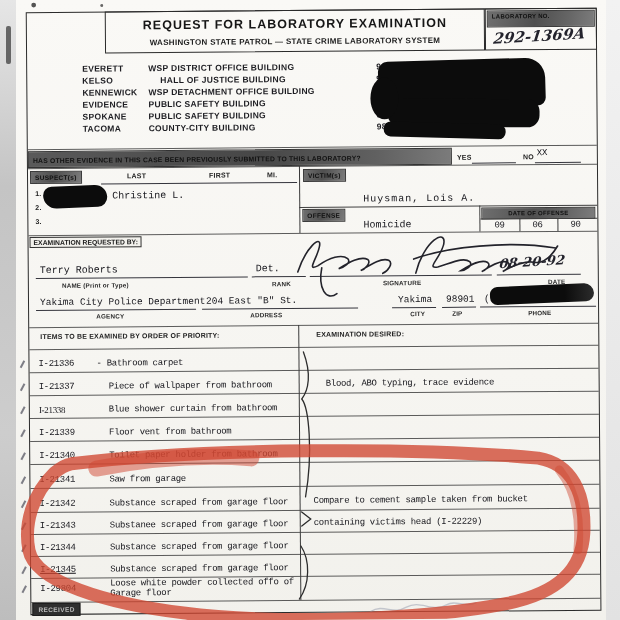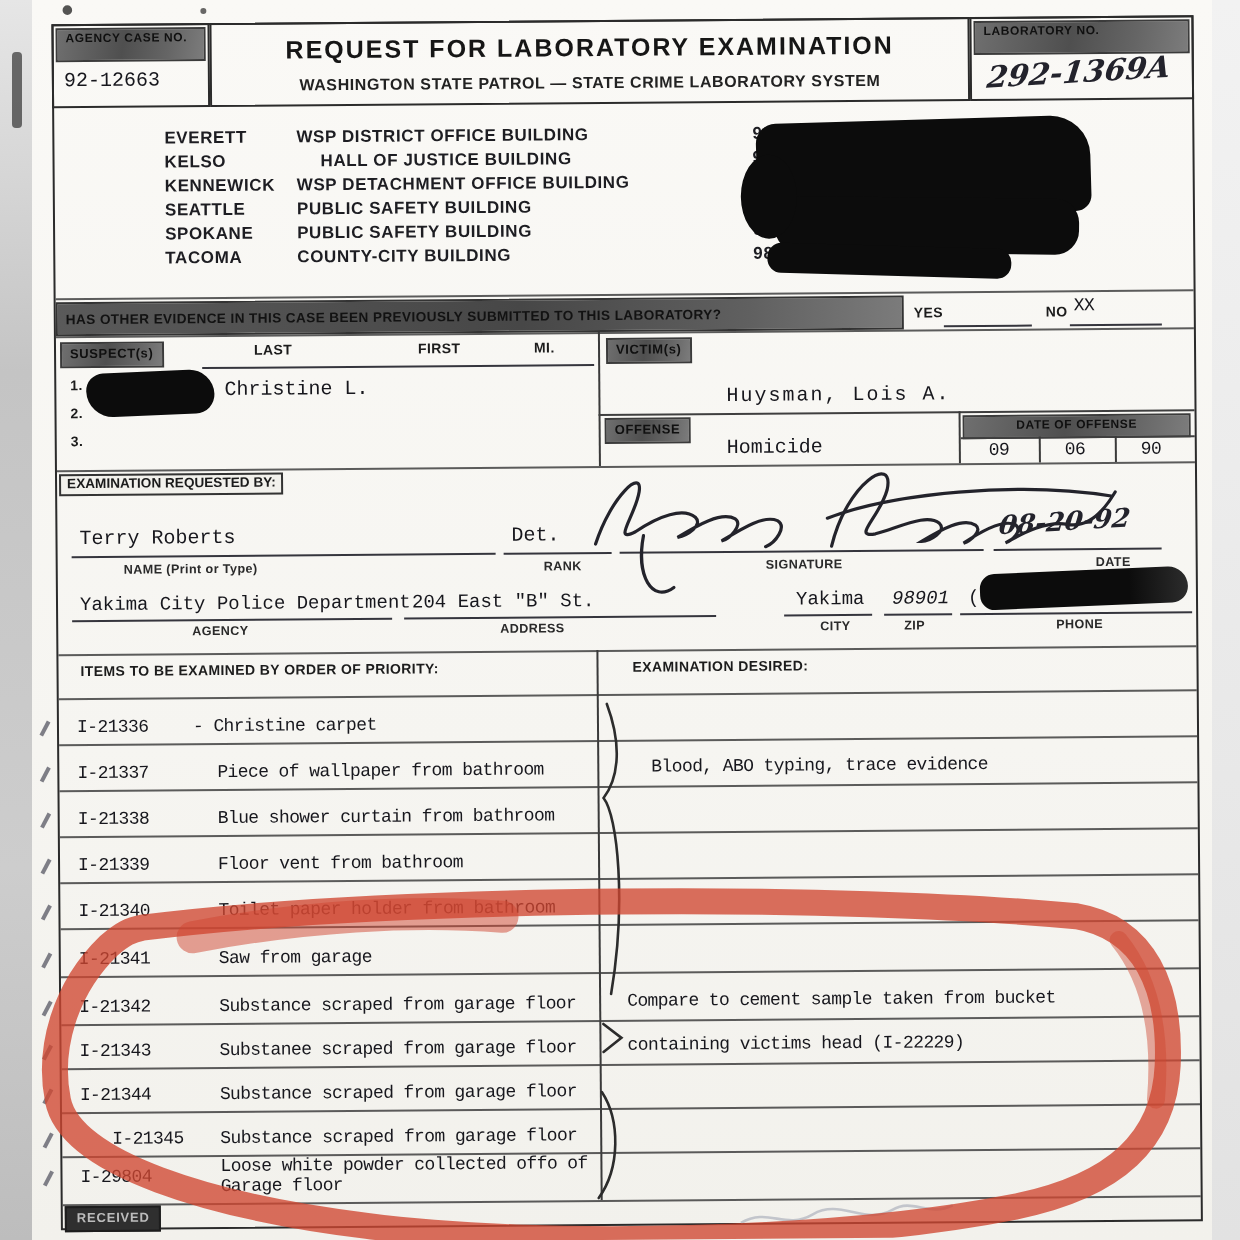--- a/index.html
+++ b/index.html
@@ -31,44 +31,40 @@
 <div id="stage">
   <div id="edge-left"></div>
   <div id="edge-right"></div>
   <div id="paper"></div>
   <div class="abs" style="left:6px;top:26px;width:5px;height:38px;background:#3e3e3e;border-radius:2px;opacity:.75;"></div>
 
   <div id="form">
 
     <div class="box" style="left:28px;top:10px;width:571px;height:603px;"></div>
 
-    <div class="box" style="left:28px;top:10px;width:79px;height:42px;">
-      <div class="badge" style="left:1px;top:1px;right:1px;height:11px;font-size:6px;">AGENCY CASE NO.</div>
-      <div class="typed" style="left:5px;top:23px;font-size:10px;position:absolute;">92-12663</div>
-    </div>
     <div class="box" style="left:107px;top:10px;width:380px;height:42px;">
       <div class="abs" style="left:0;top:6px;width:100%;text-align:center;font:700 12.5px 'Liberation Sans',sans-serif;letter-spacing:1px;color:#161616;">REQUEST FOR LABORATORY EXAMINATION</div>
       <div class="abs" style="left:0;top:26px;width:100%;text-align:center;font:700 8px 'Liberation Sans',sans-serif;letter-spacing:.3px;color:#222;">WASHINGTON STATE PATROL — STATE CRIME LABORATORY SYSTEM</div>
     </div>
     <div class="box" style="left:487px;top:10px;width:112px;height:42px;">
       <div class="badge" style="left:1px;top:1px;right:1px;height:11px;font-size:6px;">LABORATORY NO.</div>
       <div class="hand" style="left:8px;top:18px;font-size:15px;">292-1369A</div>
     </div>
 
     <div class="office-row">
       <span class="c" style="left:84px;top:62px;">EVERETT</span>
       <span class="c" style="left:150px;top:62px;">WSP DISTRICT OFFICE BUILDING</span>
       <span class="c" style="left:378px;top:62px;">98201</span>
       <span class="c" style="left:84px;top:74px;">KELSO</span>
       <span class="c" style="left:150px;top:74px;margin-left:12px;">HALL OF JUSTICE BUILDING</span>
       <span class="c" style="left:378px;top:74px;">98626</span>
       <span class="c" style="left:84px;top:86px;">KENNEWICK</span>
       <span class="c" style="left:150px;top:86px;">WSP DETACHMENT OFFICE BUILDING</span>
       <span class="c" style="left:378px;top:86px;">99337</span>
-      <span class="c" style="left:84px;top:98px;">SEATTLE</span>
+      <span class="c" style="left:84px;top:98px;">EVIDENCE</span>
       <span class="c" style="left:150px;top:98px;">PUBLIC SAFETY BUILDING</span>
       <span class="c" style="left:378px;top:98px;">98104</span>
       <span class="c" style="left:84px;top:110px;text-align:center;">SPOKANE</span>
       <span class="c" style="left:150px;top:110px;">PUBLIC SAFETY BUILDING</span>
       <span class="c" style="left:378px;top:110px;">99201</span>
       <span class="c" style="left:84px;top:122px;">TACOMA</span>
       <span class="c" style="left:150px;top:122px;">COUNTY-CITY BUILDING</span>
       <span class="c" style="left:378px;top:122px;">98402</span>
     </div>
 
@@ -126,21 +122,21 @@
     <div class="ul" style="left:310px;top:276px;width:182px;"></div>
     <div class="ul" style="left:497px;top:276px;width:84px;"></div>
     <span class="lbl-sm" style="left:62px;top:280px;">NAME (Print or Type)</span>
     <span class="lbl-sm" style="left:272px;top:280px;">RANK</span>
     <span class="lbl-sm" style="left:383px;top:280px;">SIGNATURE</span>
     <span class="lbl-sm" style="left:548px;top:280px;">DATE</span>
 
     <span class="typed" style="left:40px;top:295px;">Yakima City Police Department</span>
     <span class="typed" style="left:206px;top:295px;">204 East "B" St.</span>
     <span class="typed" style="left:398px;top:295px;">Yakima</span>
-    <span class="typed" style="left:446px;top:295px;font-style:italic;">98901</span>
+    <span class="typed" style="left:446px;top:295px;">98901</span>
     <span class="typed" style="left:484px;top:295px;">(</span>
     <div class="blob" style="left:490px;top:287px;width:104px;height:18px;border-radius:9px 12px 10px 9px;transform:rotate(-2deg);background:linear-gradient(90deg,#0c0c0c 72%,#2c2c2c);"></div>
     <div class="ul" style="left:36px;top:308px;width:160px;"></div>
     <div class="ul" style="left:202px;top:308px;width:156px;"></div>
     <div class="ul" style="left:392px;top:308px;width:44px;"></div>
     <div class="ul" style="left:442px;top:308px;width:34px;"></div>
     <div class="ul" style="left:480px;top:308px;width:116px;"></div>
     <span class="lbl-sm" style="left:96px;top:311px;">AGENCY</span>
     <span class="lbl-sm" style="left:250px;top:311px;">ADDRESS</span>
     <span class="lbl-sm" style="left:410px;top:311px;">CITY</span>
@@ -160,47 +156,47 @@
     <div class="hl" style="top:462px;"></div>
     <div class="hl" style="top:486px;"></div>
     <div class="hl" style="top:510px;"></div>
     <div class="hl" style="top:532px;"></div>
     <div class="hl" style="top:554px;"></div>
     <div class="hl" style="top:576px;"></div>
     <div class="hl" style="top:600px;"></div>
 
     <div class="tick" style="left:21px;top:358px;"></div>
     <span class="typed-sm" style="left:38px;top:357px;">I-21336</span>
-    <span class="typed-sm" style="left:96px;top:357px;">- Christine carpet</span>
+    <span class="typed-sm" style="left:96px;top:357px;">- Bathroom carpet</span>
     <div class="tick" style="left:21px;top:381px;"></div>
     <span class="typed-sm" style="left:38px;top:380px;text-align:right;">I-21337</span>
     <span class="typed-sm" style="left:108px;top:380px;">Piece of wallpaper from bathroom</span>
     <div class="tick" style="left:21px;top:404px;"></div>
-    <span class="typed-sm" style="left:38px;top:403px;">I-21338</span>
+    <span class="typed-sm" style="left:38px;top:403px;font-family:Liberation Serif, serif;">I-21338</span>
     <span class="typed-sm" style="left:108px;top:403px;">Blue shower curtain from bathroom</span>
     <div class="tick" style="left:21px;top:427px;"></div>
     <span class="typed-sm" style="left:38px;top:426px;">I-21339</span>
     <span class="typed-sm" style="left:108px;top:426px;">Floor vent from bathroom</span>
     <div class="tick" style="left:21px;top:450px;"></div>
     <span class="typed-sm" style="left:38px;top:449px;">I-21340</span>
     <span class="typed-sm" style="left:108px;top:449px;">Toilet paper holder from bathroom</span>
     <div class="tick" style="left:21px;top:474px;"></div>
     <span class="typed-sm" style="left:38px;top:473px;">I-21341</span>
     <span class="typed-sm" style="left:108px;top:473px;">Saw from garage</span>
     <div class="tick" style="left:21px;top:498px;"></div>
     <span class="typed-sm" style="left:38px;top:497px;">I-21342</span>
     <span class="typed-sm" style="left:108px;top:497px;">Substance scraped from garage floor</span>
     <div class="tick" style="left:21px;top:520px;"></div>
     <span class="typed-sm" style="left:38px;top:519px;">I-21343</span>
     <span class="typed-sm" style="left:108px;top:519px;">Substanee scraped from garage floor</span>
     <div class="tick" style="left:21px;top:542px;"></div>
     <span class="typed-sm" style="left:38px;top:541px;">I-21344</span>
     <span class="typed-sm" style="left:108px;top:541px;">Substance scraped from garage floor</span>
     <div class="tick" style="left:21px;top:564px;"></div>
-    <span class="typed-sm" style="left:54px;top:563px;">I-21345</span>
+    <span class="typed-sm" style="left:38px;top:563px;text-decoration:underline;">I-21345</span>
     <span class="typed-sm" style="left:108px;top:563px;">Substance scraped from garage floor</span>
     <div class="tick" style="left:21px;top:583px;"></div>
     <span class="typed-sm" style="left:38px;top:582px;">I-29804</span>
     <span class="typed-sm" style="left:108px;top:577px;">Loose white powder collected offo of</span>
     <span class="typed-sm" style="left:108px;top:587px;">Garage floor</span>
 
     <span class="typed-sm" style="left:325px;top:379px;">Blood, ABO typing, trace evidence</span>
     <span class="typed-sm" style="left:312px;top:496px;">Compare to cement sample taken from bucket</span>
     <span class="typed-sm" style="left:312px;top:518px;">containing victims head (I-22229)</span>
 

